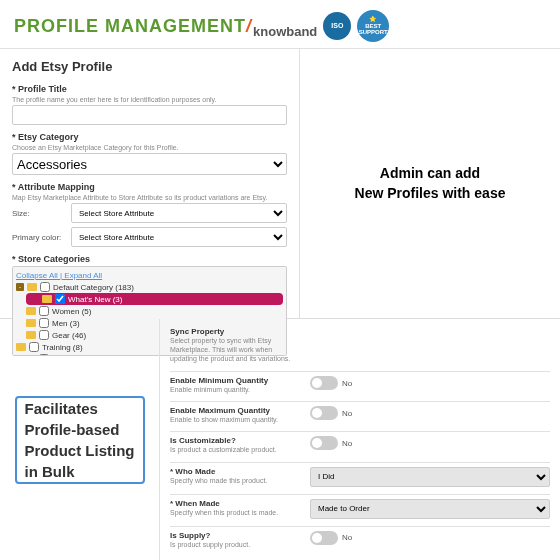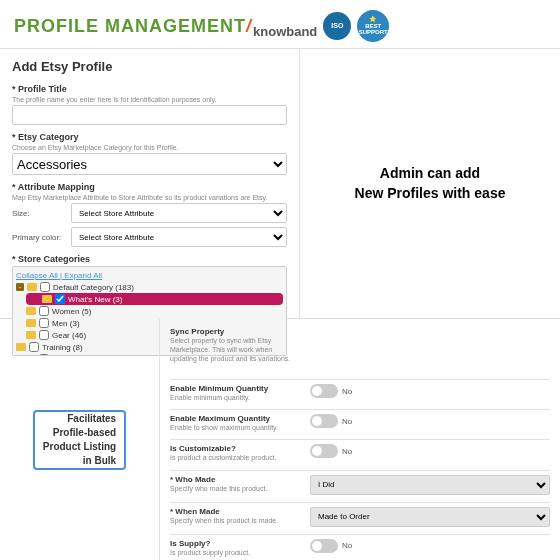--- a/index.html
+++ b/index.html
@@ -219,37 +219,37 @@
       display: flex;
       align-items: center;
       justify-content: center;
       padding: 12px;
       border-right: 1px solid #e0e0e0;
     }
     .callout-box-border {
       border: 2px solid #4a90d9;
       border-radius: 4px;
       padding: 0 8px;
-      text-align: right;
-      font-size: 10px;
+      text-align: left;
+      font-size: 15px;
       font-weight: 700;
       color: #333;
       line-height: 1.4;
     }
 
     .right-form-panel {
       flex: 1;
       padding: 8px 10px;
       overflow-y: auto;
     }
 
     .sync-section {
       display: flex;
       gap: 4px;
-      margin-bottom: 16px;
+      margin-bottom: 8px;
     }
     .sync-left {
       width: 130px;
     }
     .sync-label {
       font-size: 8px;
       font-weight: 600;
       color: #333;
     }
     .sync-hint {

